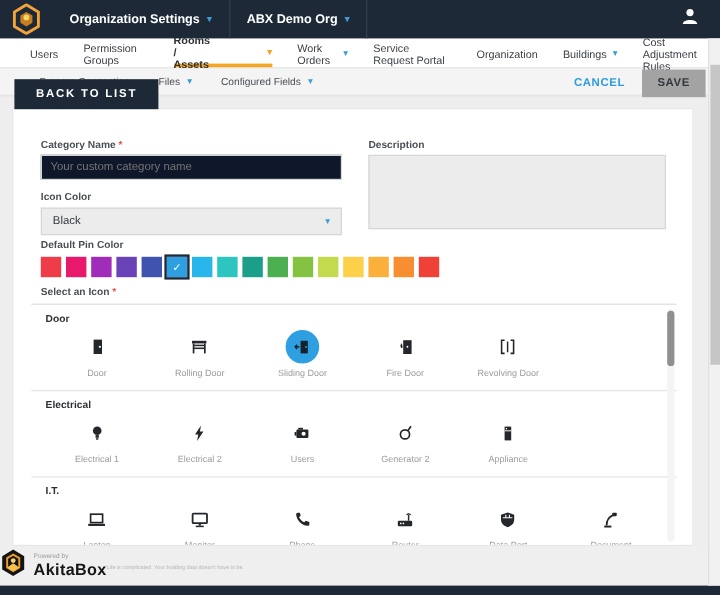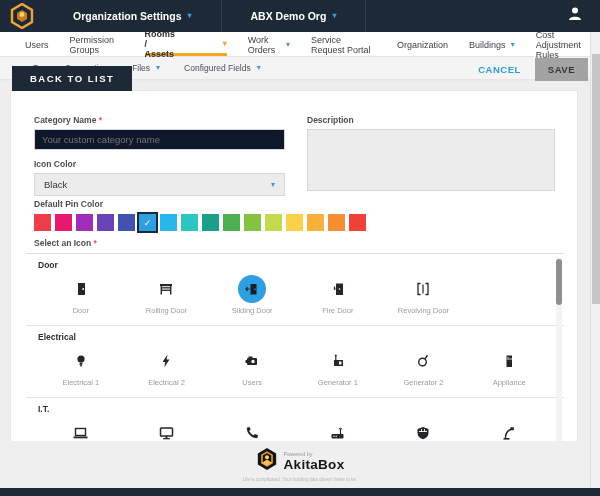--- a/index.html
+++ b/index.html
@@ -1,20 +1,20 @@
 <!DOCTYPE html>
 <html><head>
 <meta charset="utf-8">
 <style>
   * { margin:0; padding:0; box-sizing:border-box; }
   html,body { width:600px; height:496px; font-family:"Liberation Sans", sans-serif; }
   body { position:relative; background:#eeeeee; overflow:hidden; }
 
   
-  .topbar { position:absolute; top:0; left:0; width:600px; height:32px; background:#1d2936; display:flex; align-items:center; z-index:30;gap:15px; }
+  .topbar { position:absolute; top:0; left:0; width:600px; height:32px; background:#1d2936; display:flex; align-items:center; z-index:30; }
   .logo-wrap { width:44px; display:flex; justify-content:center; align-items:center; }
   .tb-item { display:flex; align-items:center; gap:6px; height:32px; padding:0 14px; color:#fff; font-size:10.5px; font-weight:bold; cursor:pointer; }
   .tb-sep { width:1px; height:32px; background:#33404f; }
   .caret { font-size:8px; line-height:1; }
   .caret-blue { color:#3d9bd8; }
   .caret-orange { color:#f5a623; }
   .tb-user { margin-left:auto; margin-right:16px; }
 
   
   .nav { position:absolute; top:32px; left:0; width:600px; height:25px; background:#ffffff; border-bottom:1px solid #e3e3e3; display:flex; align-items:stretch; padding-left:25px; gap:21px; z-index:25; }
@@ -54,21 +54,21 @@
   .ptitle { font-size:8.5px; font-weight:bold; color:#2b2f33; margin-bottom:2px; }
   .pgrid { display:grid; grid-template-columns:repeat(6,1fr); }
   .icell { display:flex; flex-direction:column; align-items:center; gap:3px; padding:3px 0 6px 0; cursor:pointer; }
   .ic { width:28px; height:28px; display:flex; align-items:center; justify-content:center; }
   .icell.sel .ic { background:#2e9fe0; border-radius:50%; }
   .ilabel { font-size:7.5px; color:#9b9b9b; text-align:center; line-height:1.2; width:56px; }
   .pscroll { position:absolute; top:3px; right:2px; width:6px; bottom:3px; background:#f4f4f4; border-radius:3px; }
   .pthumb { position:absolute; top:2px; left:0; width:6px; height:46px; background:#8f8f8f; border-radius:3px; cursor:pointer; }
 
   
-  .footer { position:absolute; left:0; bottom:8px; width:600px; height:47px; background:#efefef; z-index:15; display:flex; flex-direction:column; align-items:center; justify-content:center; }
+  .footer { position:absolute; left:0; bottom:8px; width:600px; height:33px; background:#efefef; z-index:15; display:flex; flex-direction:row; align-items:center; justify-content:flex-start; }
   .fbrand { display:flex; align-items:center; gap:6px; }
   .fbrand-txt { display:flex; flex-direction:column; }
   .fpow { font-size:5.5px; color:#9a9a9a; }
   .fname { font-size:13.5px; font-weight:bold; color:#161616; letter-spacing:0.3px; }
   .ftag { font-size:4.5px; color:#b5b5b5; margin-top:2px; }
   .bottombar { position:absolute; left:0; bottom:0; width:600px; height:8px; background:#1d2936; z-index:16; }
 
   
   .pagescroll { position:absolute; top:32px; right:0; width:10px; bottom:8px; background:#f1f1f1; border-left:1px solid #e0e0e0; z-index:35; }
   .pagethumb { position:absolute; top:22px; left:1px; width:8px; height:250px; background:#c6c6c6; cursor:pointer; }
@@ -290,31 +290,20 @@
                 <rect x="1.5" y="7" width="1.5" height="3" fill="#23272b"></rect>
                 <circle cx="9" cy="8.5" r="1.7" fill="#fff"></circle>
                 <rect x="4.5" y="3.5" width="4" height="1.5" fill="#23272b"></rect>
               </svg>
           </span>
           <span class="ilabel">Users</span>
         </div>
         <div class="icell">
           <span class="ic">
             <svg width="16" height="16" viewBox="0 0 16 16">
-                <rect x="4" y="7" width="9" height="6" fill="#23272b"></rect>
-                <rect x="9" y="8.5" width="2.5" height="3" fill="#fff"></rect>
-                <line x1="5.8" y1="7" x2="5.8" y2="2.8" stroke="#23272b" stroke-width="1.2"></line>
-                <circle cx="5.8" cy="2.4" r="1" fill="#23272b"></circle>
-              </svg>
-          </span>
-          <span class="ilabel">Generator 1</span>
-        </div>
-        <div class="icell">
-          <span class="ic">
-            <svg width="16" height="16" viewBox="0 0 16 16">
                 <circle cx="7.5" cy="9" r="3.8" fill="none" stroke="#23272b" stroke-width="1.4"></circle>
                 <line x1="10" y1="5.8" x2="12.5" y2="2.2" stroke="#23272b" stroke-width="1.4"></line>
               </svg>
           </span>
           <span class="ilabel">Generator 2</span>
         </div>
         <div class="icell">
           <span class="ic">
             <svg width="16" height="16" viewBox="0 0 16 16">
                 <rect x="5.5" y="2.5" width="5.5" height="11.5" fill="#23272b"></rect>

